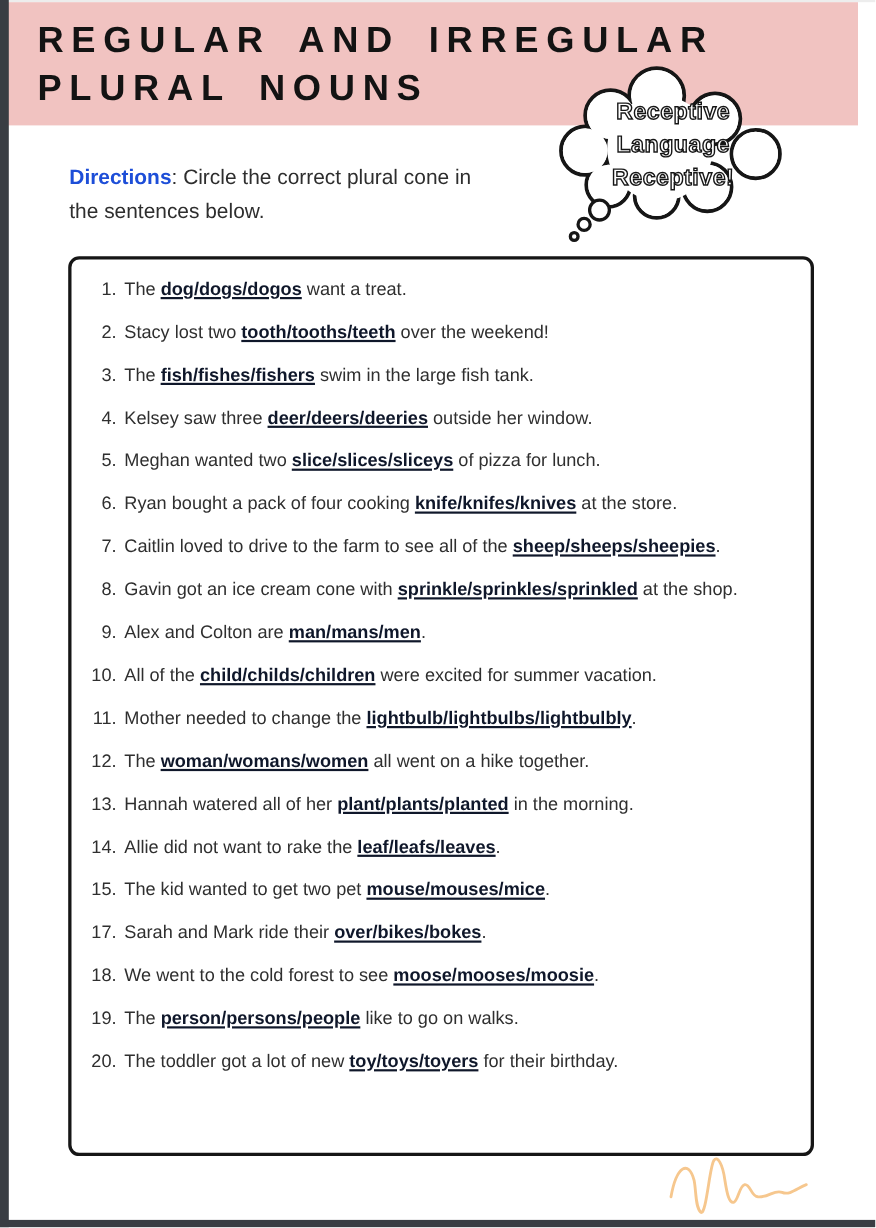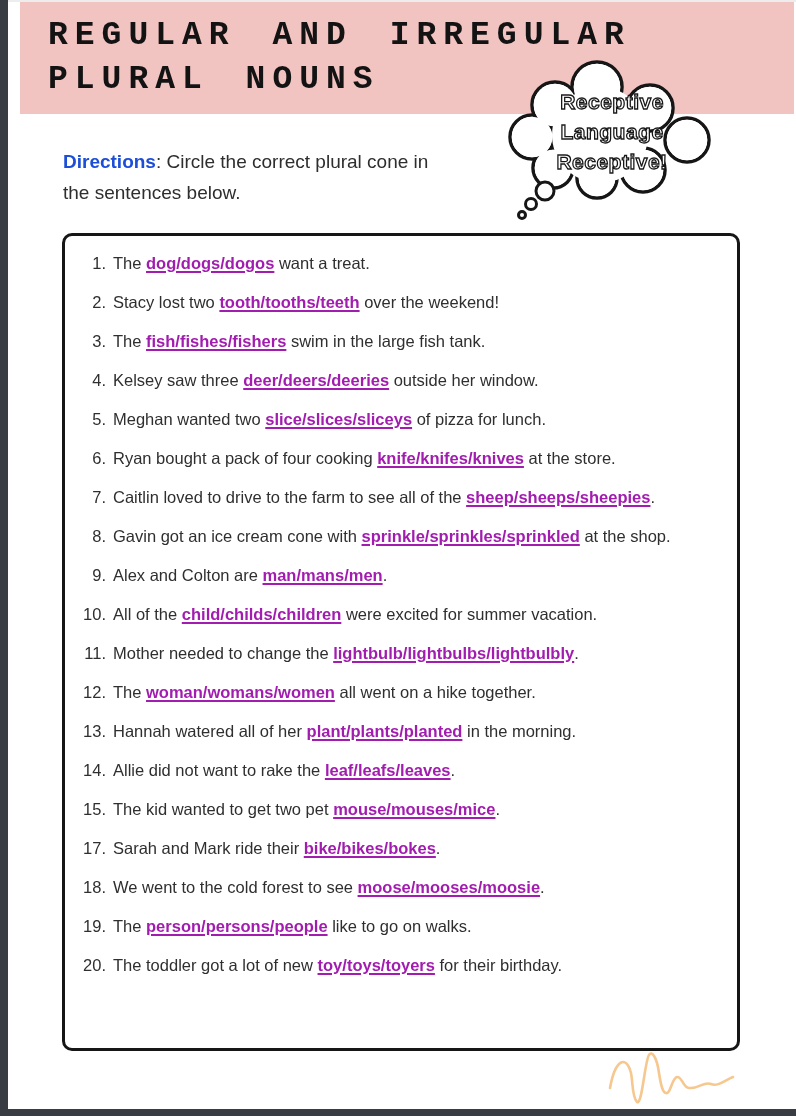--- a/index.html
+++ b/index.html
@@ -6,23 +6,22 @@
   html,body { background:#ffffff; }
   .viewport {
     position:relative; width:796px; height:1116px; background:#ffffff;
     overflow:hidden; font-family:"Liberation Sans", sans-serif;
   }
   .edge-left  { position:absolute; left:0; top:0; width:8px; height:1116px; background:var(--edge-dark,#393d43); }
   .edge-bottom{ position:absolute; left:0; bottom:0; width:796px; height:7px; background:var(--edge-dark,#393d43); }
   .edge-top   { position:absolute; left:8px; top:0; width:788px; height:2px; background:#ededed; }
 
   .banner {
-    position:absolute; left:20px; top:2px; width:774px; height:112px;
+    position:absolute; left:6px; top:2px; width:774px; height:112px;
     background:var(--banner-pink,#f1c3c1);
-    font-family:Liberation Mono, monospace;
   }
   .title {
     margin:12px 0 0 28px; font-weight:bold; font-size:33px; line-height:44px;
     letter-spacing:7px; word-spacing:10px; color:#131313;
   }
 
   .directions {
     position:absolute; left:63px; top:146px; width:400px;
     font-size:19px; line-height:31px; color:#2e2e2e;
   }
@@ -41,21 +40,21 @@
     border:3px solid #161616; border-radius:10px; background:#fff;
     padding-top:8px; overflow:hidden;
   }
   .row {
     display:flex; align-items:center; height:39px;
     font-size:16.5px; color:#2f2f2f; white-space:nowrap;
   }
   .row .num { flex:0 0 41px; width:41px; text-align:right; }
   .row .txt { margin-left:7px; }
   .choices {
-    font-weight:bold; color:#a21caf; text-decoration:underline;
+    font-weight:bold; color:#0f172a; text-decoration:underline;
     text-decoration-thickness:2px; text-underline-offset:2px;
   }
 
   .footer-brand {
     position:absolute; top:1070px; right:34px; z-index:3;
     font-size:14px; letter-spacing:2.6px; color:var(--footer-text,#5d6c75);
   }
   .footer-brand sup { font-size:8px; letter-spacing:0; }
   .squiggle { position:absolute; left:595px; top:1046px; z-index:2; }
 </style>
@@ -215,21 +214,21 @@
   <div class="row">
     <span class="num">15.</span>
     <span class="txt">
       <span>The kid wanted to get two pet </span><span class="choices">mouse/mouses/mice</span><span>.</span>
     </span>
   </div>
 
   <div class="row">
     <span class="num">17.</span>
     <span class="txt">
-      <span>Sarah and Mark ride their </span><span class="choices">bike/bikes/bokes</span><span>.</span>
+      <span>Sarah and Mark ride their </span><span class="choices">over/bikes/bokes</span><span>.</span>
     </span>
   </div>
 
 
   <div class="row">
     <span class="num">18.</span>
     <span class="txt">
       <span>We went to the cold forest to see </span><span class="choices">moose/mooses/moosie</span><span>.</span>
     </span>
   </div>

